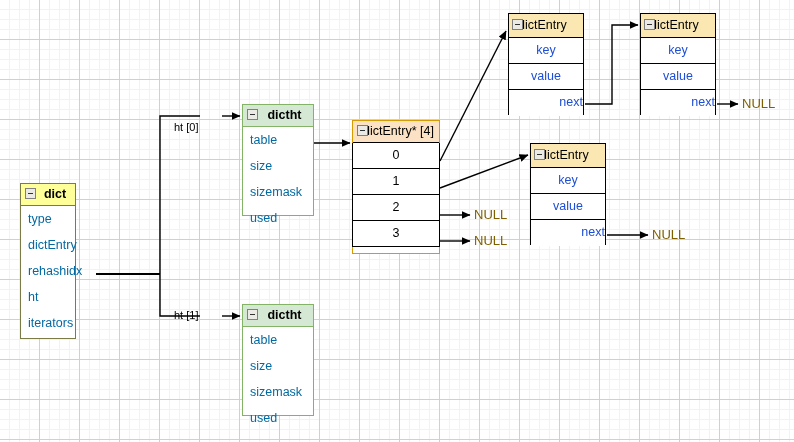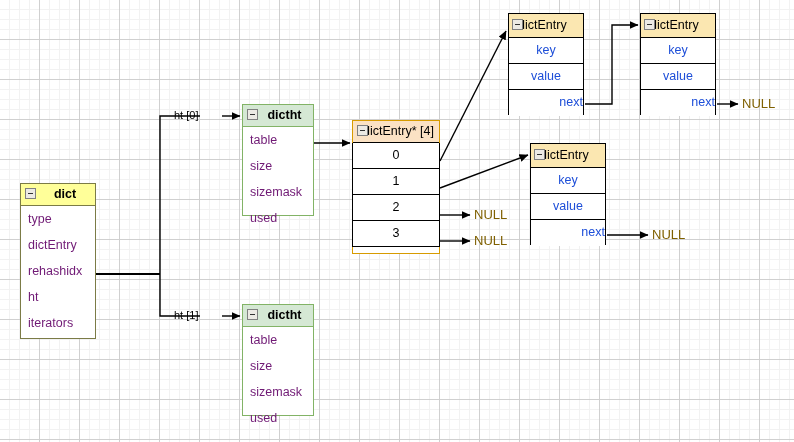--- a/index.html
+++ b/index.html
@@ -40,21 +40,21 @@
     text-align: center;
     white-space: nowrap;
     overflow: visible;
   }
   .node .rows {
     box-sizing: border-box;
   }
   .node .row {
     box-sizing: border-box;
     font-size: 12.5px;
-    color: #701a75;
+    color: #0369a1;
     white-space: nowrap;
   }
 
   
   .minus-icon {
     position: absolute;
     left: 4px;
     top: 4px;
     width: 11px;
     height: 11px;
@@ -67,21 +67,21 @@
     position: absolute;
     left: 2px;
     top: 4px;
     width: 5px;
     height: 1px;
     background: #333333;
   }
 
   
   .n-dict {
-    left: 20px; top: 183px; width: 76px; height: 156px;
+    left: 20px; top: 183px; width: 56px; height: 156px;
     border: 1px solid #7b7b46;
   }
   .n-dict .hdr {
     background: #ffff99;
     border-bottom: 1px solid #7b7b46;
     padding-left: 14px;
   }
   .n-dict .row {
     height: 26px; line-height: 26px; padding-left: 7px; text-align: left;
   }
@@ -224,21 +224,21 @@
 
     <g>
       <path d="M717,104 L738,104" stroke="#000000" stroke-width="1.4" fill="none" marker-end="url(#arrow)"></path>
     </g>
 
     <g>
       <path d="M607,235 L648,235" stroke="#000000" stroke-width="1.4" fill="none" marker-end="url(#arrow)"></path>
     </g>
   </svg>
 
-  <div class="lbl" style="left:174px; top:109px;">ht [0]</div>
+  <div class="lbl" style="left:174px; top:121px;">ht [0]</div>
   <div class="lbl" style="left:174px; top:309px;">ht [1]</div>
 
   <div class="null-lbl" style="left:474px; top:207px;">NULL</div>
   <div class="null-lbl" style="left:474px; top:233px;">NULL</div>
   <div class="null-lbl" style="left:742px; top:96px;">NULL</div>
   <div class="null-lbl" style="left:652px; top:227px;">NULL</div>
 
   <div class="node n-dict">
     <div class="hdr">
       <span class="minus-icon"></span>

